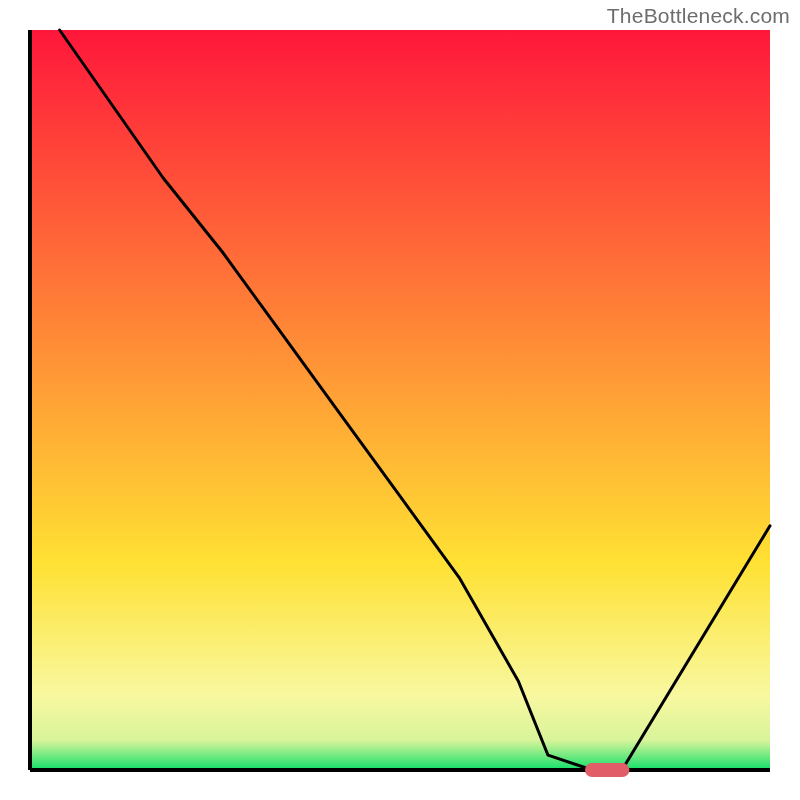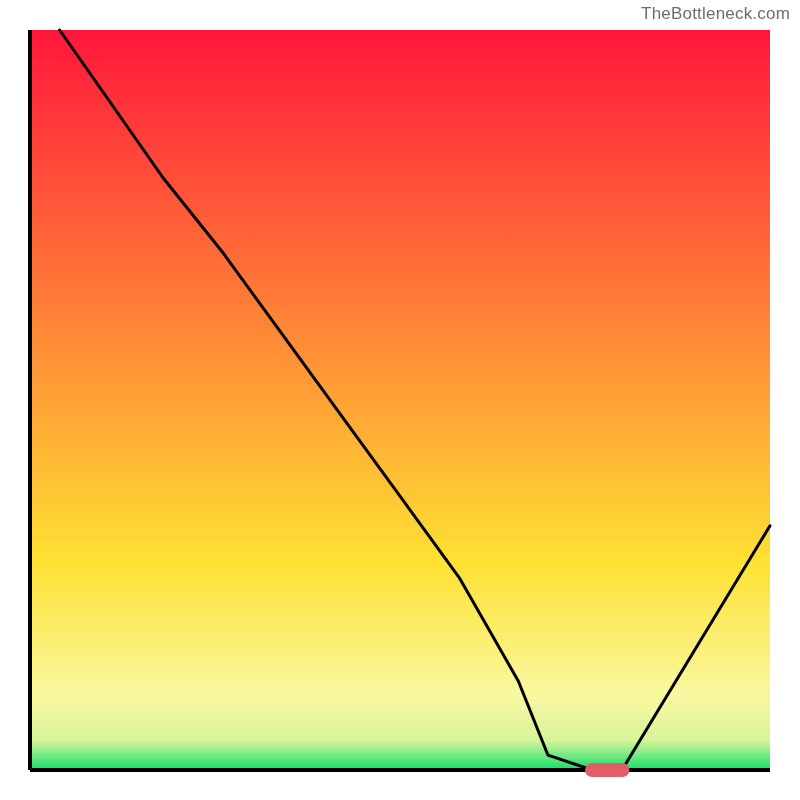--- a/index.html
+++ b/index.html
@@ -1,17 +1,17 @@
 <!DOCTYPE html>
 <html><head>
 <meta charset="utf-8">
 <style>
   html,body{margin:0;padding:0;width:800px;height:800px;background:#fff;font-family:Arial,Helvetica,sans-serif}
   .frame{position:relative;width:800px;height:800px}
-  .watermark{position:absolute;top:4px;right:10px;color:#6d6d6d;font-size:17px;font-weight:400;letter-spacing:.2px}
+  .watermark{position:absolute;top:4px;right:10px;color:#6d6d6d;font-size:21px;font-weight:400;letter-spacing:.2px}
   svg{position:absolute;left:0;top:0}
 </style>
 </head>
 <body>
 
 <div class="frame">
   <div class="watermark">TheBottleneck.com</div>
 
   <svg width="800" height="800" viewBox="0 0 800 800">
     <defs>

